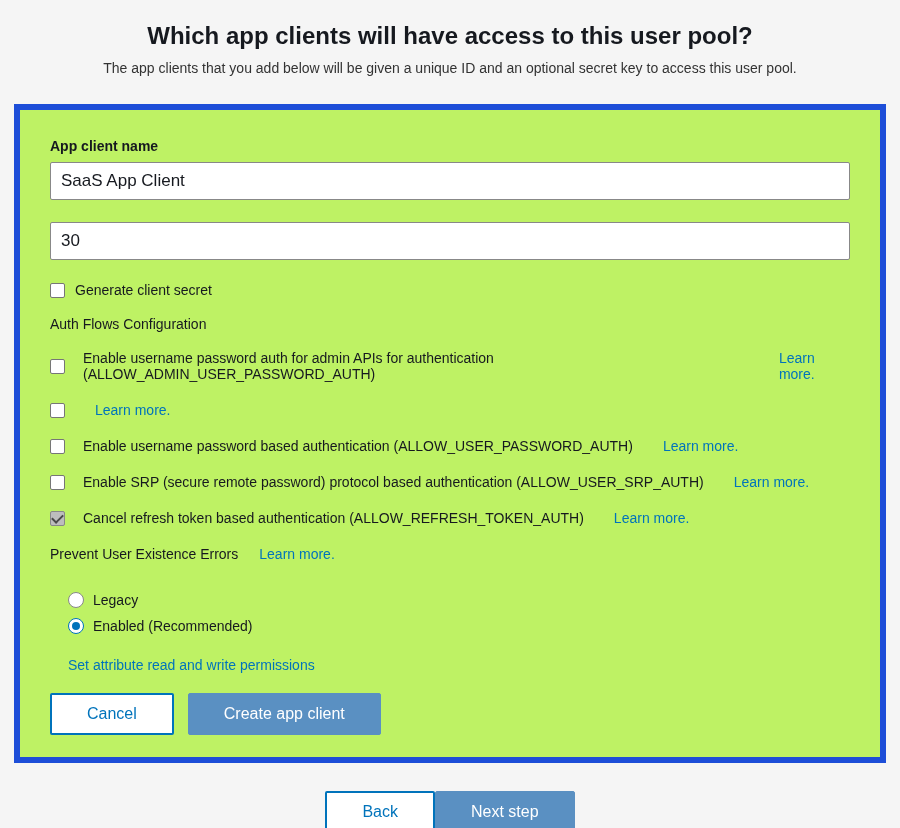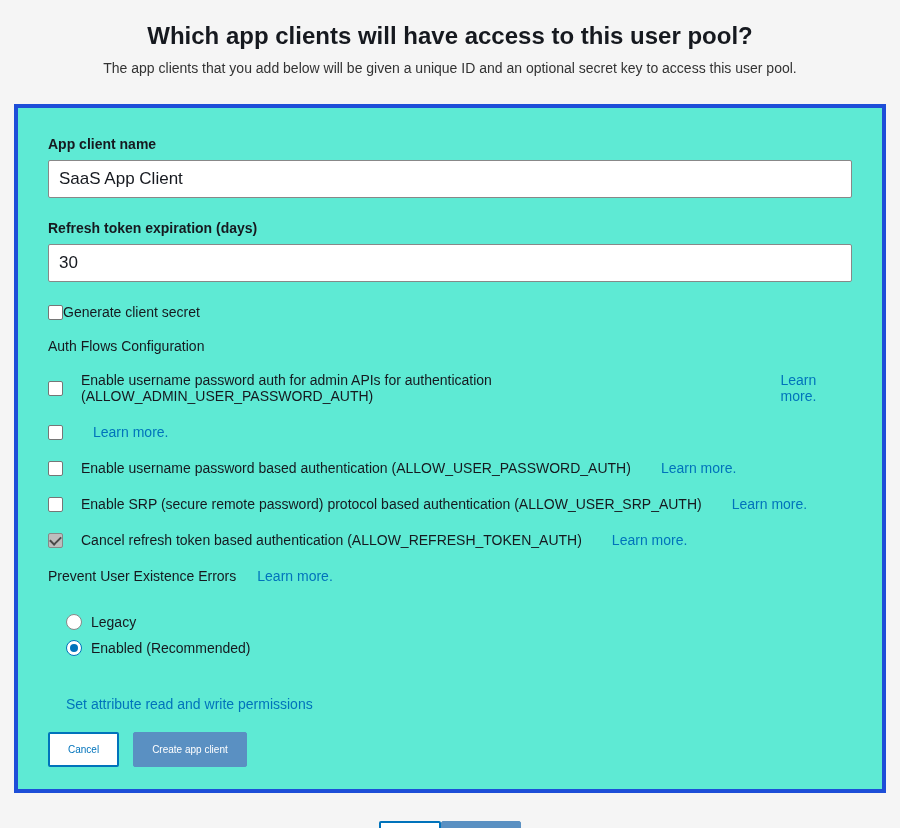--- a/index.html
+++ b/index.html
@@ -19,22 +19,22 @@
     color: #16191f;
   }
   .page-subtitle {
     text-align: center;
     font-size: 14px;
     color: #333;
     margin-bottom: 28px;
     padding: 0 22px;
   }
   .card {
-    background: #5eead4;
-    border: 4px solid #1d4ed8;
+    background: #bef264;
+    border: 6px solid #1d4ed8;
     margin: 0 14px;
     padding: 28px 30px 22px 30px;
   }
   .field-label {
     font-weight: 700;
     font-size: 14px;
     margin-bottom: 8px;
     display: block;
     color: #16191f;
   }
@@ -44,20 +44,21 @@
     font-size: 17px;
     border: 1px solid #888;
     border-radius: 2px;
     outline: none;
     color: #16191f;
   }
   .field-group { margin-bottom: 22px; }
   .check-row {
     display: flex;
     align-items: center;
+    gap: 10px;
     margin-bottom: 18px;
   }
   .checkbox {
     width: 15px;
     height: 15px;
     border: 1px solid #767676;
     border-radius: 2px;
     flex-shrink: 0;
     position: relative;
     background: #fff;
@@ -97,21 +98,21 @@
     cursor: pointer;
   }
   .prevent-row {
     display:flex;
     align-items:center;
     gap:17px;
     margin-bottom:30px;
   }
   .radio-group {
     margin-left: 18px;
-    margin-bottom: 36px;
+    margin-bottom: 19px;
   }
   .radio-row {
     display:flex;
     align-items:center;
     gap:9px;
     margin-bottom: 10px;
   }
   .radio {
     width:16px;
     height:16px;
@@ -136,22 +137,22 @@
     color:#0073bb;
     font-weight:400;
     font-size:14px;
     text-decoration:none;
     display:inline-block;
     margin: 4px 0 20px 18px;
     cursor:pointer;
   }
   .btn-row { display:flex; gap:14px; }
   .btn {
-    font-size:10px;
-    padding: 10px 18px;
+    font-size:16px;
+    padding: 10px 35px;
     cursor:pointer;
     border-radius:2px;
   }
   .btn-secondary {
     background:#fff;
     border: 2px solid #0073bb;
     color:#0073bb;
   }
   .btn-primary {
     background:#5a90c2;
@@ -172,21 +173,20 @@
 <div class="page-subtitle">The app clients that you add below will be given a unique ID and an optional secret key to access this user pool.</div>
 
 <div class="card">
 
   <div class="field-group">
     <label class="field-label">App client name</label>
     <input class="text-input" type="text" value="SaaS App Client" style="">
   </div>
 
   <div class="field-group">
-    <label class="field-label">Refresh token expiration (days)</label>
     <input class="text-input" type="text" value="30" style="">
   </div>
 
   <div class="check-row">
     <div class="checkbox"></div>
     <span class="check-label">Generate client secret</span>
   </div>
 
   <div class="section-heading">Auth Flows Configuration</div>
 

